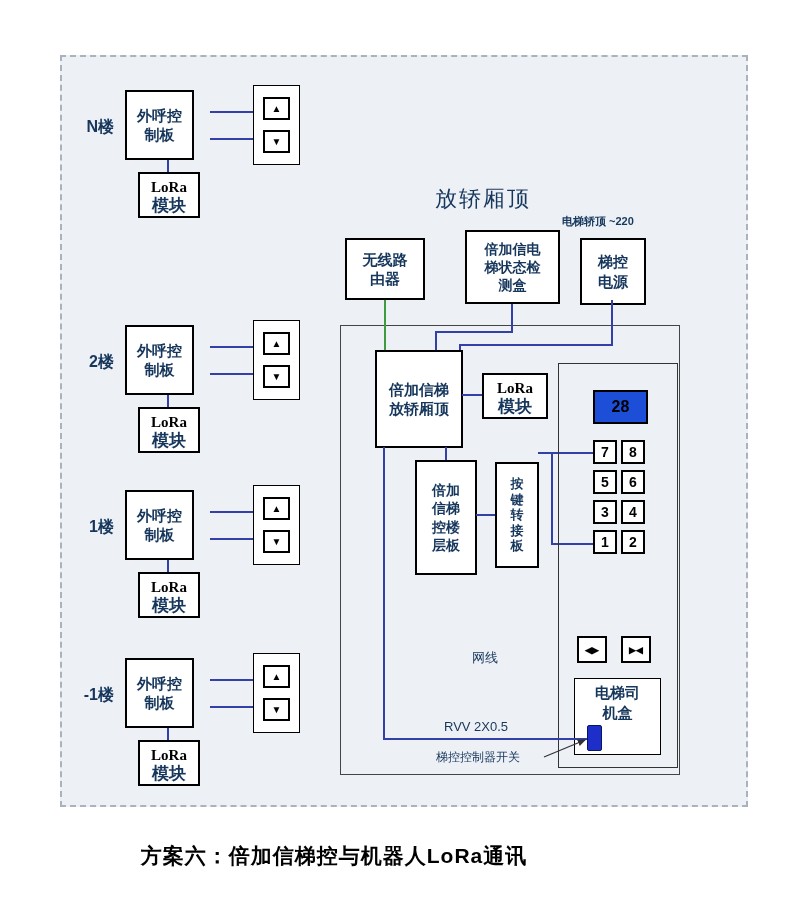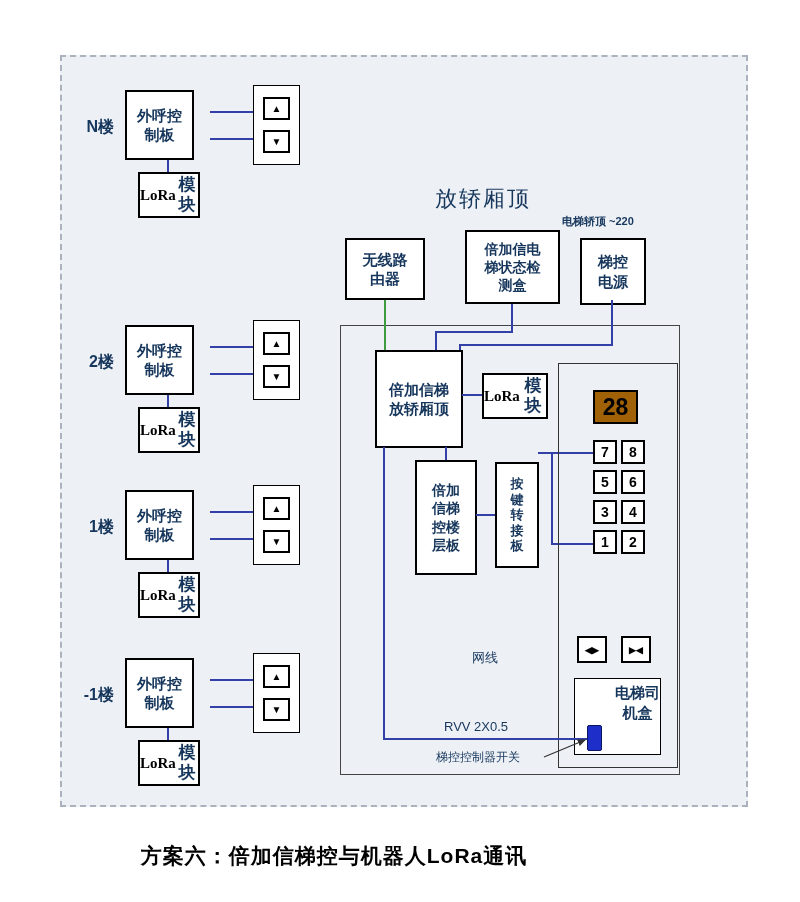--- a/index.html
+++ b/index.html
@@ -33,55 +33,55 @@
   .call-board{left:65px;top:5px;width:69px;height:70px;}
   .btn-panel{
     position:absolute;left:193px;top:0;width:47px;height:80px;border:1.5px solid #000;
     background:#fff;box-sizing:border-box;display:flex;flex-direction:column;
     align-items:center;justify-content:space-evenly;
   }
   .sq-btn{
     width:27px;height:23px;border:2px solid #000;background:#fff;box-sizing:border-box;
     display:flex;align-items:center;justify-content:center;font-size:10px;color:#000;
   }
-  .lora-box{left:78px;top:87px;width:62px;height:46px;line-height:1.2;justify-content:flex-end;}
+  .lora-box{left:78px;top:87px;width:62px;height:46px;flex-direction:column;line-height:1.2;justify-content:flex-end;}
   .lora-en{font-family:"Liberation Serif",serif;color:#000;font-size:15px;font-weight:bold;}
   .lora-cn{font-size:17px;font-weight:bold;color:var(--navy);}
   .area-title{
     position:absolute;left:435px;top:184px;font-size:22px;font-weight:normal;color:var(--navy);
     letter-spacing:2px;
   }
   .small-note{position:absolute;color:var(--navy);font-weight:bold;font-size:11px;}
   .free-label{position:absolute;color:var(--navy);font-size:13px;}
   .inner-frame{
     position:absolute;left:340px;top:325px;width:340px;height:450px;
     border:1.5px solid #444;box-sizing:border-box;
   }
   .op-panel{
     position:absolute;left:558px;top:363px;width:120px;height:405px;
     border:1.5px solid #333;box-sizing:border-box;
   }
   .display28{
-    position:absolute;left:593px;top:390px;width:45px;height:34px;border:2px solid #000;
-    background:#a16207;display:flex;align-items:center;justify-content:center;
-    font-weight:bold;font-size:23px;color:#000;box-sizing:border-box;
+    position:absolute;left:593px;top:390px;width:55px;height:34px;border:2px solid #000;
+    background:#1d4ed8;display:flex;align-items:center;justify-content:center;
+    font-weight:bold;font-size:16px;color:#000;box-sizing:border-box;
   }
   .key{
     position:absolute;width:24px;height:24px;border:2px solid #000;background:#fff;
     display:flex;align-items:center;justify-content:center;font-weight:bold;font-size:14px;
     color:#000;box-sizing:border-box;
   }
   .door{
     position:absolute;width:30px;height:27px;border:2px solid #000;background:#fff;
     display:flex;align-items:center;justify-content:center;font-size:9px;font-weight:bold;
     color:#000;box-sizing:border-box;letter-spacing:0;
   }
   .driver-box{
     left:574px;top:678px;width:87px;height:77px;border-width:1.5px;
-    align-items:flex-start;justify-content:flex-end;padding-top:4px;font-size:15px;
+    align-items:flex-start;justify-content:center;padding-top:4px;font-size:15px;
   }
   .switch-knob{
     position:absolute;left:12px;top:46px;width:13px;height:24px;background:var(--switch);
     border:1px solid #0a1560;border-radius:2px;
   }
   .bottom-title{
     position:absolute;left:0;top:842px;width:668px;text-align:center;color:#000;
     font-size:21px;font-weight:bold;letter-spacing:1px;
   }
 </style>

